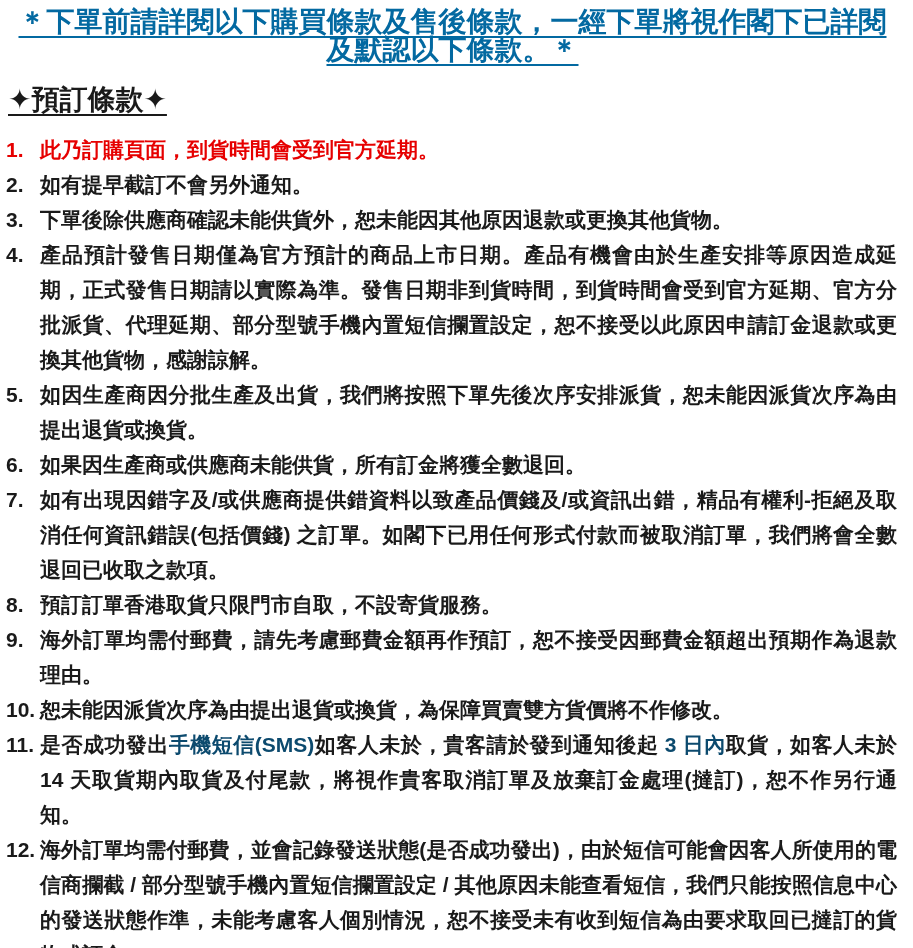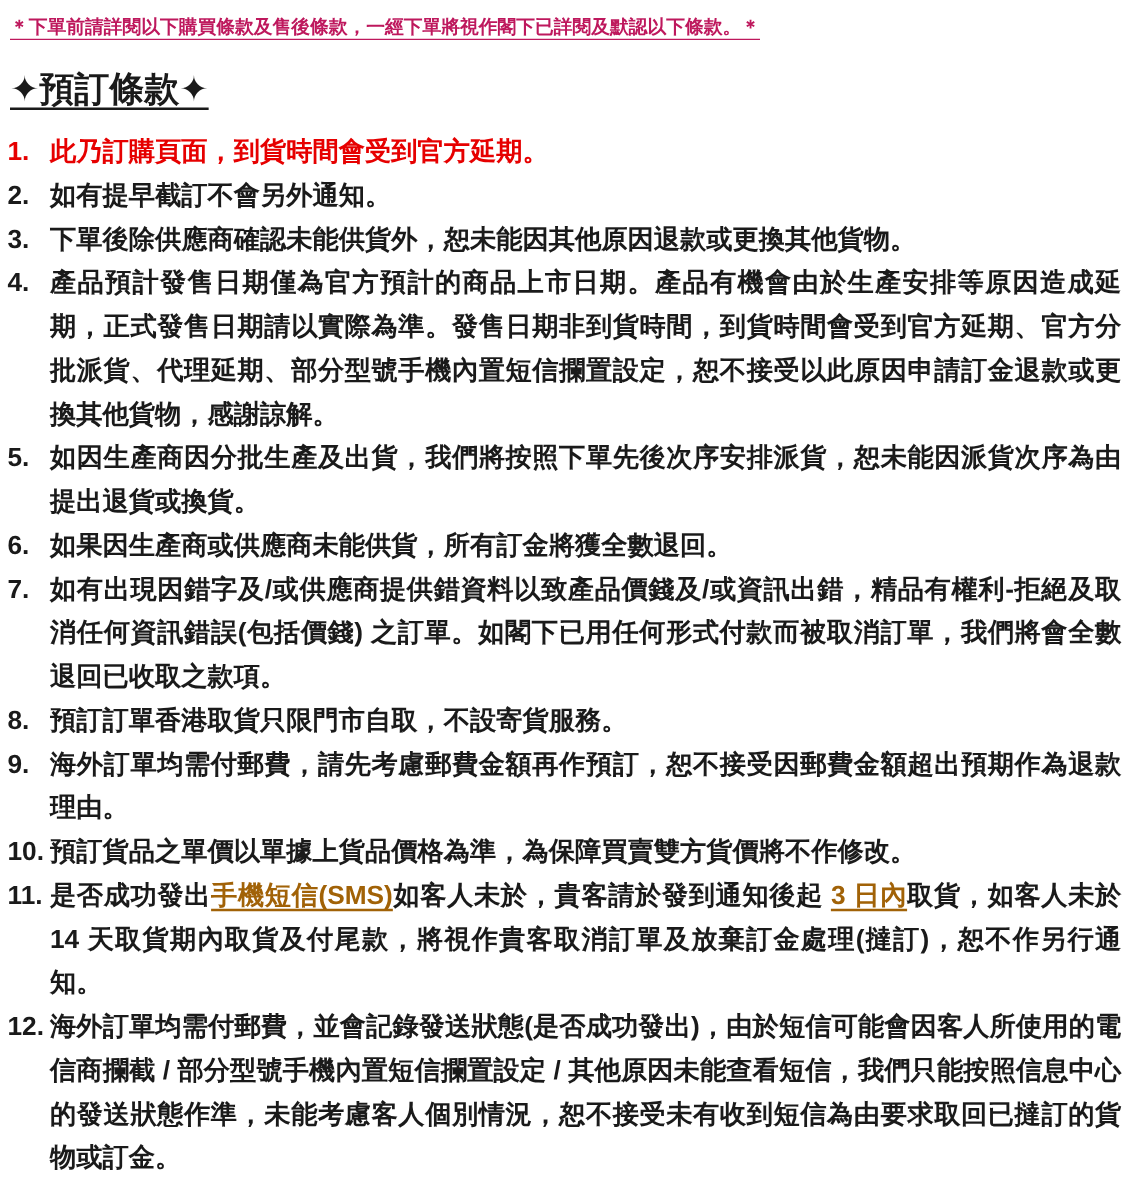--- a/index.html
+++ b/index.html
@@ -8,26 +8,27 @@
     height: 948px;
     box-sizing: border-box;
     background: #ffffff;
     overflow: hidden;
     padding: 8px 16px 0 6px;
     font-family: "Liberation Sans", "DejaVu Sans", sans-serif;
     font-weight: 700;
     color: #1a1a1a;
   }
   .notice {
-    color: #be185d;
-    font-size: 15px;
+    color: #0369a1;
+    font-size: 28px;
     line-height: 28px;
     text-decoration: underline;
     text-underline-offset: 5px;
     margin: 0 0 22px 2px;
+    text-align: center;
   }
   .section-title {
     color: #1a1a1a;
     font-size: 28px;
     line-height: 28px;
     text-decoration: underline;
     text-underline-offset: 5px;
     margin: 0 0 16px 2px;
     display: inline-block;
   }
@@ -43,22 +44,21 @@
   .term-item.red { color: #e60000; }
   .term-num {
     flex: 0 0 34px;
     white-space: nowrap;
   }
   .term-body {
     flex: 1 1 auto;
     text-align: justify;
   }
   .red-underline {
-    color: #a16207;
-    text-decoration: underline;
+    color: #0c4a6e;
     text-underline-offset: 4px;
   }
 </style>
 </head>
 <body>
 
 <div class="notice">＊下單前請詳閱以下購買條款及售後條款，一經下單將視作閣下已詳閱及默認以下條款。＊</div>
 
 <div>
   <span class="section-title">✦預訂條款✦</span>
@@ -96,21 +96,21 @@
     <div class="term-item">
       <span class="term-num">8.</span>
       <span class="term-body"><span class="seg">預訂訂單香港取貨只限門市自取，不設寄貨服務。</span></span>
     </div>
     <div class="term-item">
       <span class="term-num">9.</span>
       <span class="term-body"><span class="seg">海外訂單均需付郵費，請先考慮郵費金額再作預訂，恕不接受因郵費金額超出預期作為退款理由。</span></span>
     </div>
     <div class="term-item">
       <span class="term-num">10.</span>
-      <span class="term-body"><span class="seg">預訂貨品之單價以單據上貨品價格為準，為保障買賣雙方貨價將不作修改。</span></span>
+      <span class="term-body"><span class="seg">恕未能因派貨次序為由提出退貨或換貨，為保障買賣雙方貨價將不作修改。</span></span>
     </div>
     <div class="term-item">
       <span class="term-num">11.</span>
       <span class="term-body"><span class="seg">是否成功發出</span><span class="red-underline">手機短信(SMS)</span><span class="seg">如客人未於，貴客請於發到通知後起 </span><span class="red-underline">3 日內</span><span class="seg">取貨，如客人未於 14 天取貨期內取貨及付尾款，將視作貴客取消訂單及放棄訂金處理(撻訂)，恕不作另行通知。</span></span>
     </div>
     <div class="term-item">
       <span class="term-num">12.</span>
       <span class="term-body"><span class="seg">海外訂單均需付郵費，並會記錄發送狀態(是否成功發出)，由於短信可能會因客人所使用的電信商攔截 / 部分型號手機內置短信攔置設定 / 其他原因未能查看短信，我們只能按照信息中心的發送狀態作準，未能考慮客人個別情況，恕不接受未有收到短信為由要求取回已撻訂的貨物或訂金。</span></span>
     </div>
     <div class="term-item">

